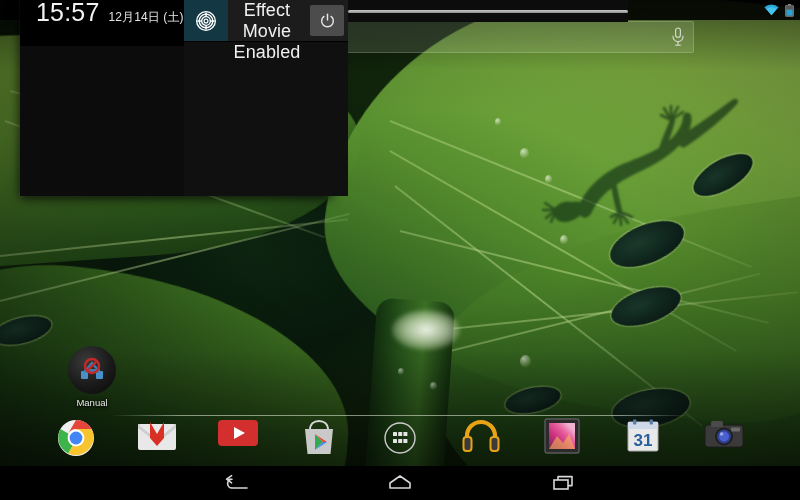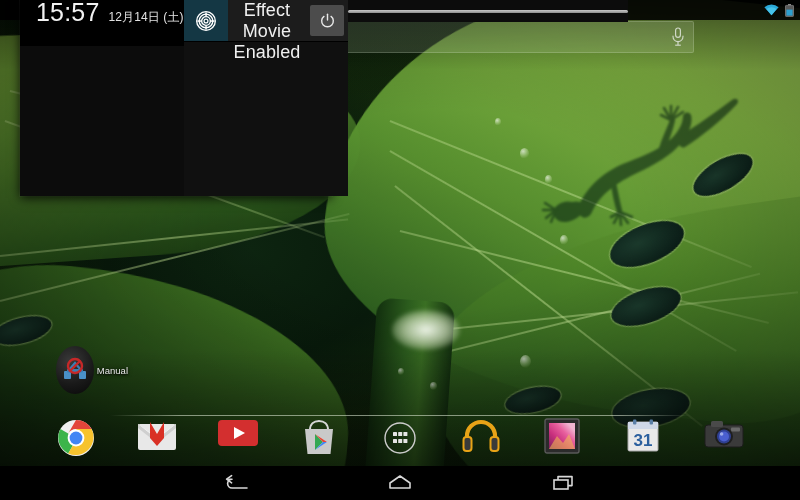--- a/index.html
+++ b/index.html
@@ -198,21 +198,21 @@
     background:linear-gradient(180deg,#c9c9c9,#8d8d8d);
     border-radius:2px;
     cursor:grab;
   }
 
   
   #workspace { position:absolute; inset:0; z-index:15; }
   .home-icon {
     position:absolute;
     width:72px;
-    display:flex; flex-direction:row; align-items:center; gap:3px;
+    display:flex; flex-direction:column; align-items:center; gap:3px;
     cursor:pointer;
   }
   .icon-art {
     width:48px; height:48px;
     border-radius:50%;
     display:flex; align-items:center; justify-content:center;
     overflow:hidden;
     position:relative;
   }
   .icon-label {

